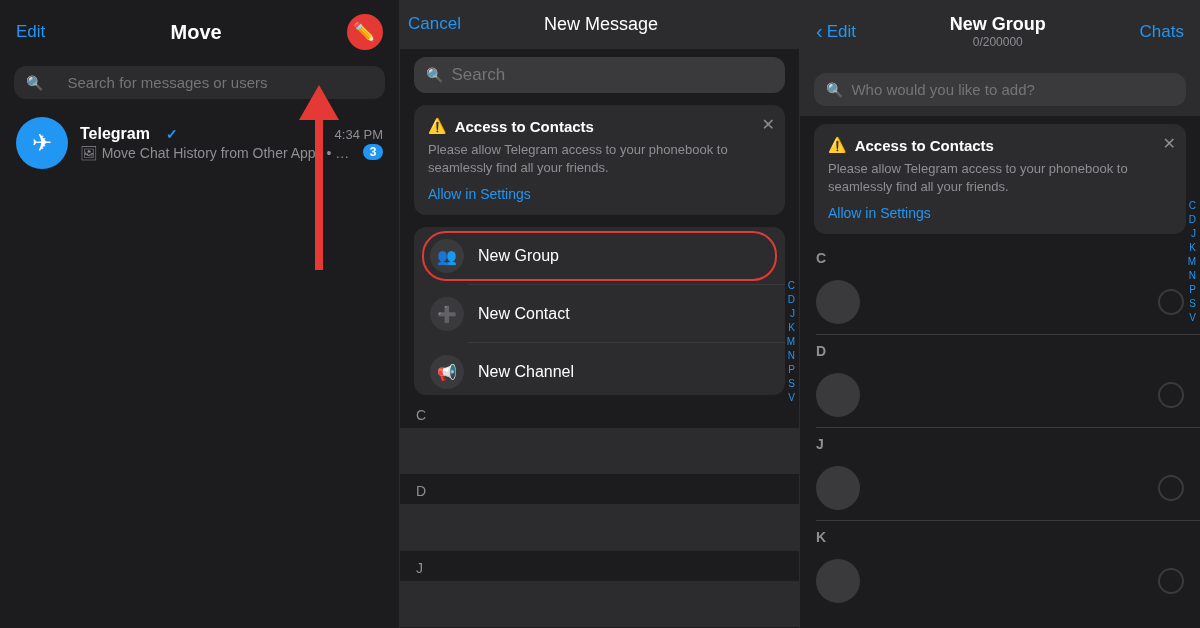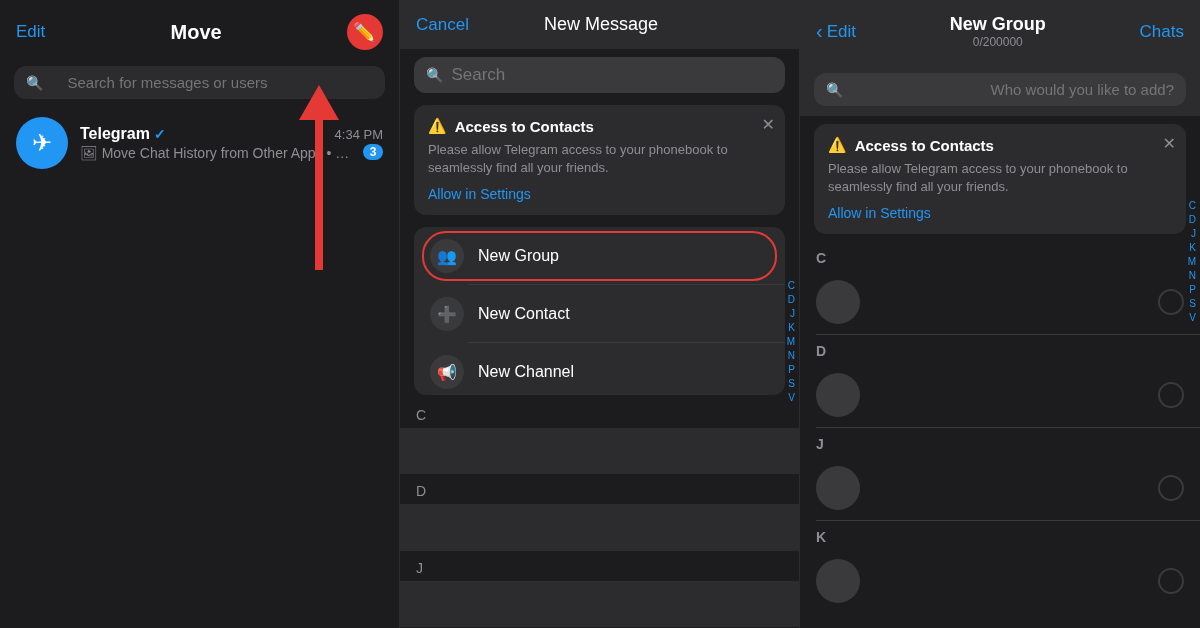--- a/index.html
+++ b/index.html
@@ -120,21 +120,21 @@
       justify-content: space-between;
       align-items: center;
     }
 
     .chat-name {
       color: #fff;
       font-size: 16px;
       font-weight: 600;
       display: flex;
       align-items: center;
-      gap: 4px;
+      gap: 16px;
     }
 
     .verified-badge {
       color: #2196f3;
       font-size: 14px;
     }
 
     .chat-time {
       color: #8e8e93;
       font-size: 13px;
@@ -175,23 +175,22 @@
       height: 628px;
       background: #1c1c1e;
       display: flex;
       flex-direction: column;
       border-right: 1px solid #2c2c2e;
       position: relative;
     }
 
     .panel-new-message .nm-header {
       display: flex;
-      align-items: center;
       justify-content: space-between;
-      padding: 14px 16px;
+      padding: 14px 8px;
       background: #2c2c2e;
     }
 
     .nm-cancel {
       color: #2196f3;
       font-size: 17px;
       cursor: pointer;
     }
 
     .nm-title {
@@ -431,21 +430,20 @@
       gap: 8px;
     }
 
     .ng-search-inner input {
       background: transparent;
       border: none;
       outline: none;
       color: #8e8e93;
       font-size: 15px;
       flex: 1;
-      text-align: right;
     }
 
     
     .ng-access-banner {
       margin: 8px 14px;
       background: #2c2c2e;
       border-radius: 12px;
       padding: 12px 14px;
       position: relative;
     }

